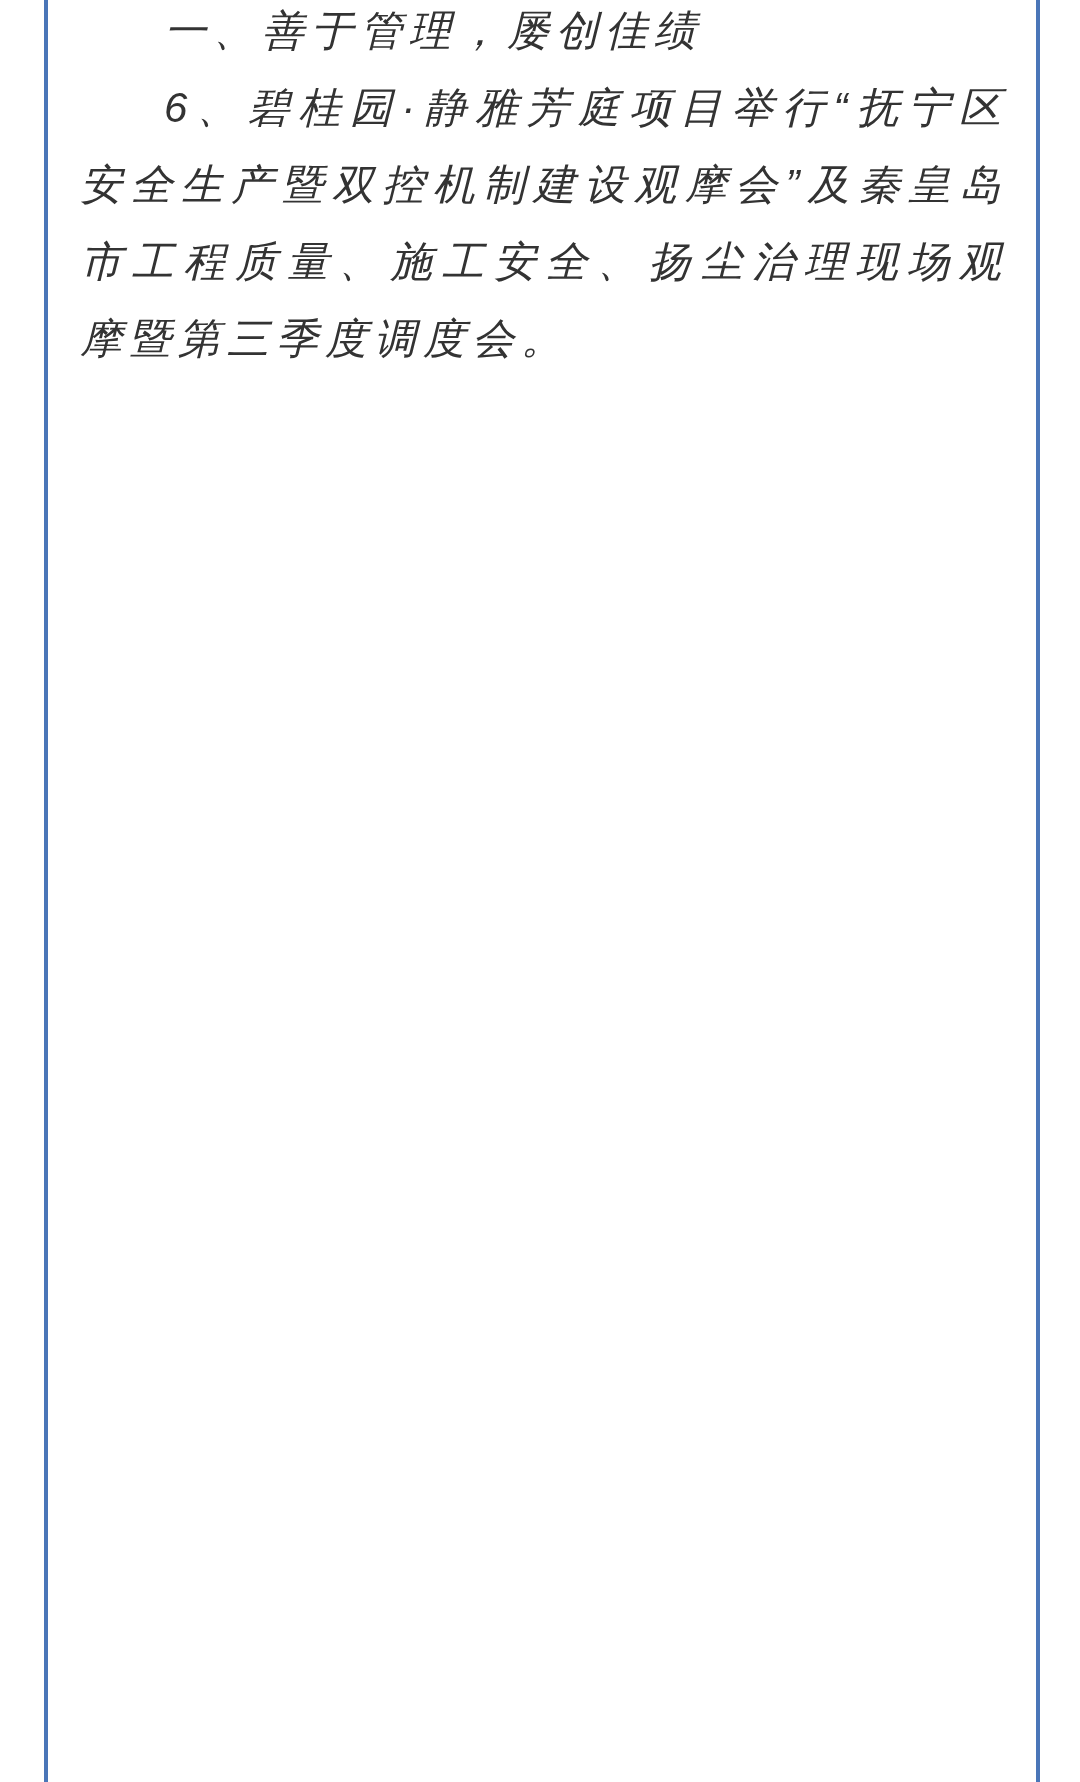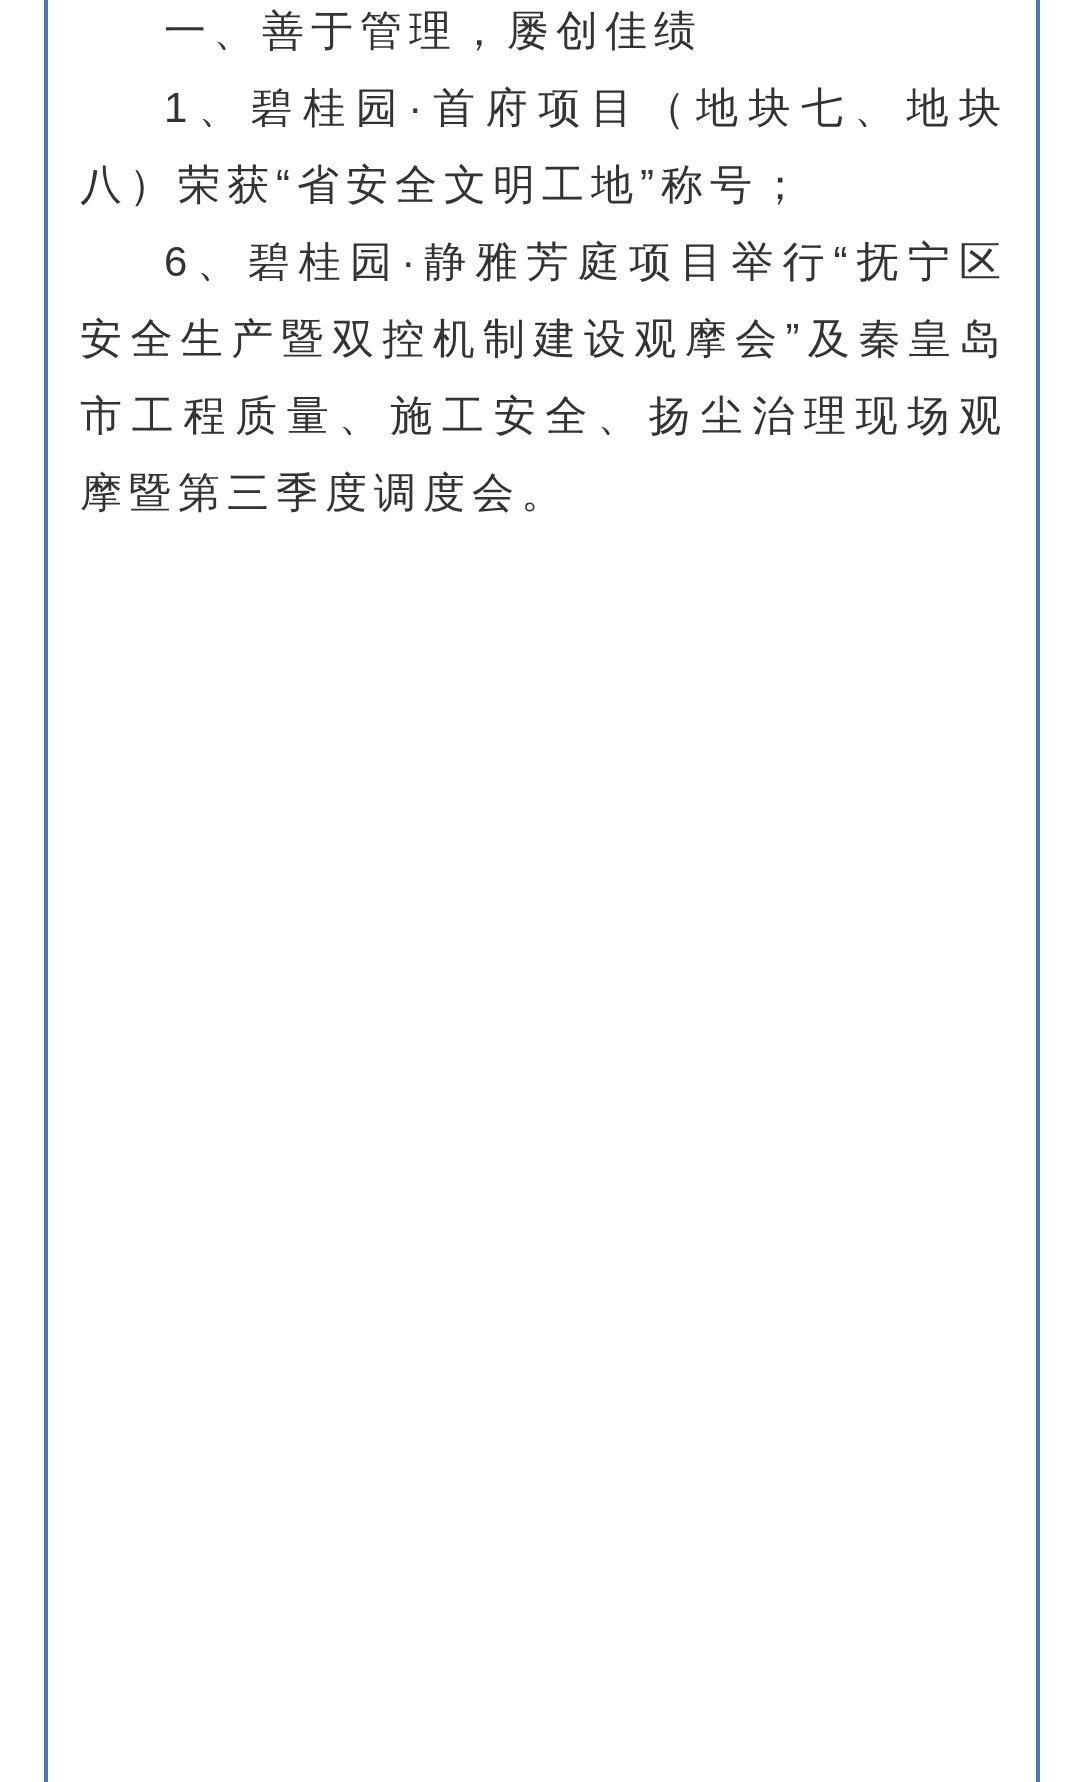--- a/index.html
+++ b/index.html
@@ -7,20 +7,21 @@
     padding: 0;
     background: #ffffff;
   }
   .page {
     position: relative;
     width: 1080px;
     height: 1782px;
     background: #ffffff;
     overflow: hidden;
     font-family: "Liberation Sans", sans-serif;
+    font-style: italic;
   }
   .vline {
     position: absolute;
     top: 0;
     bottom: 0;
     width: 4px;
     background: #4a76b8;
   }
   .vline-left  { left: 44px; }
   .vline-right { left: 1036px; }
@@ -48,16 +49,15 @@
 </style>
 </head>
 <body>
 
 <div class="page" style="background: rgb(255, 255, 255);">
   <div class="vline vline-left" style="background: rgb(74, 118, 184);"></div>
   <div class="vline vline-right" style="background: rgb(74, 118, 184);"></div>
 
   <div class="content" style="color: rgb(51, 51, 51);">
     <h2>一、善于管理，屡创佳绩</h2>
-    <p>1、碧桂园·首府项目（地块七、地块八）荣获“省安全文明工地”称号；</p>
     <p>6、碧桂园·静雅芳庭项目举行“抚宁区安全生产暨双控机制建设观摩会”及秦皇岛市工程质量、施工安全、扬尘治理现场观摩暨第三季度调度会。</p>
   </div>
 </div>
 
 </body></html>

